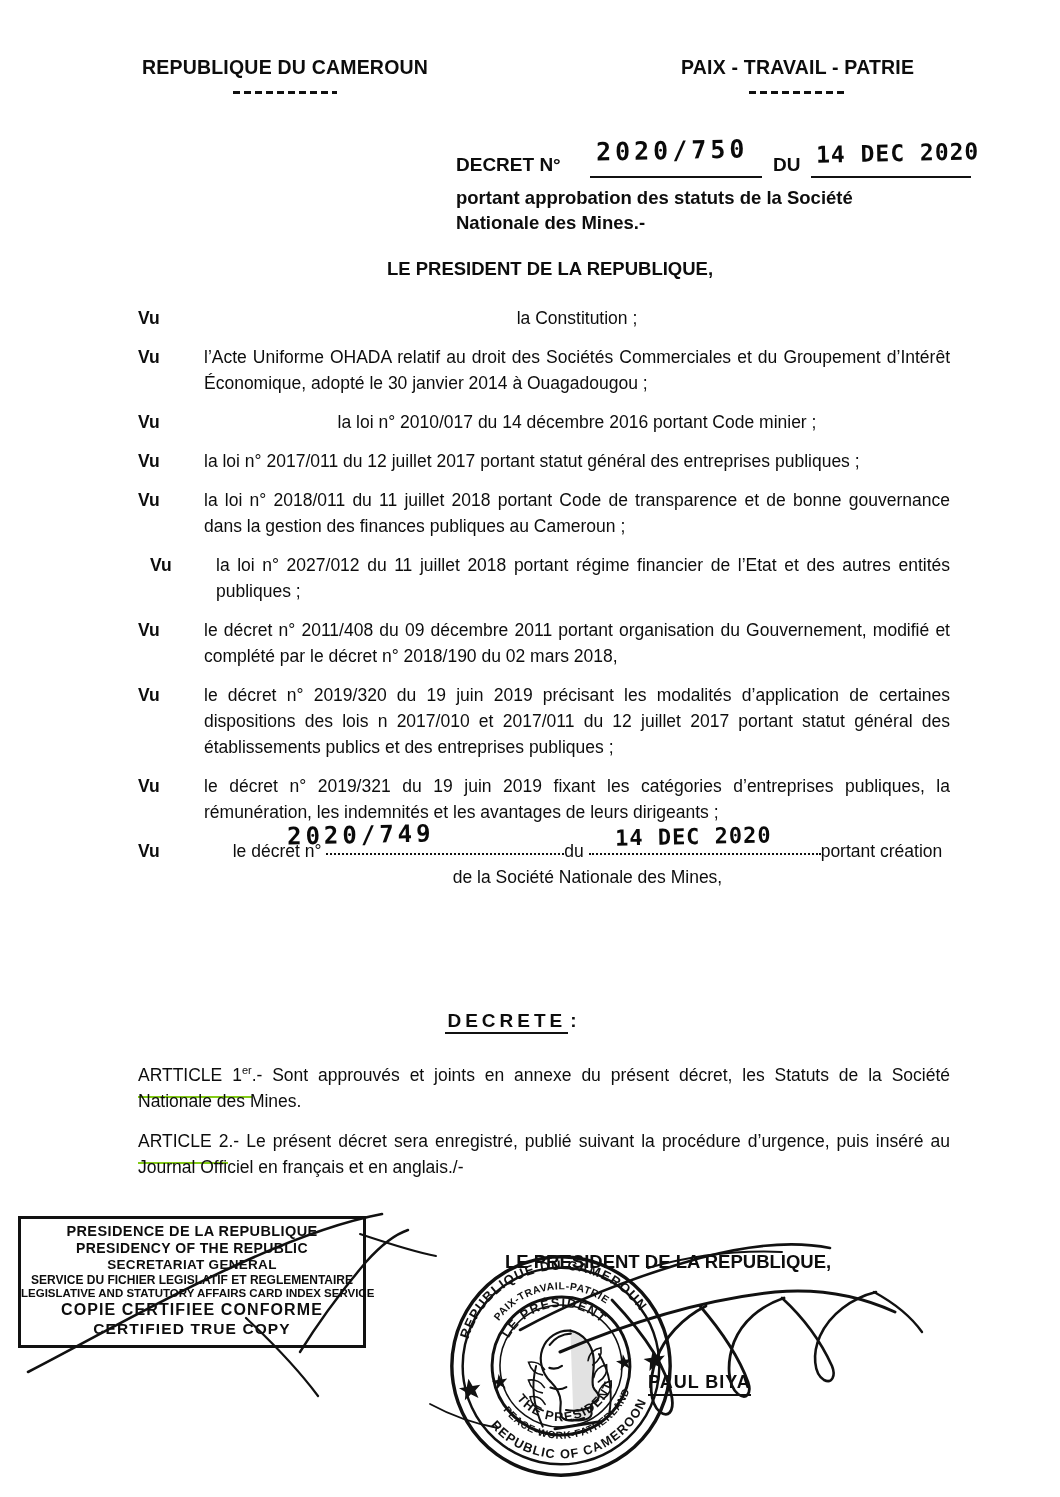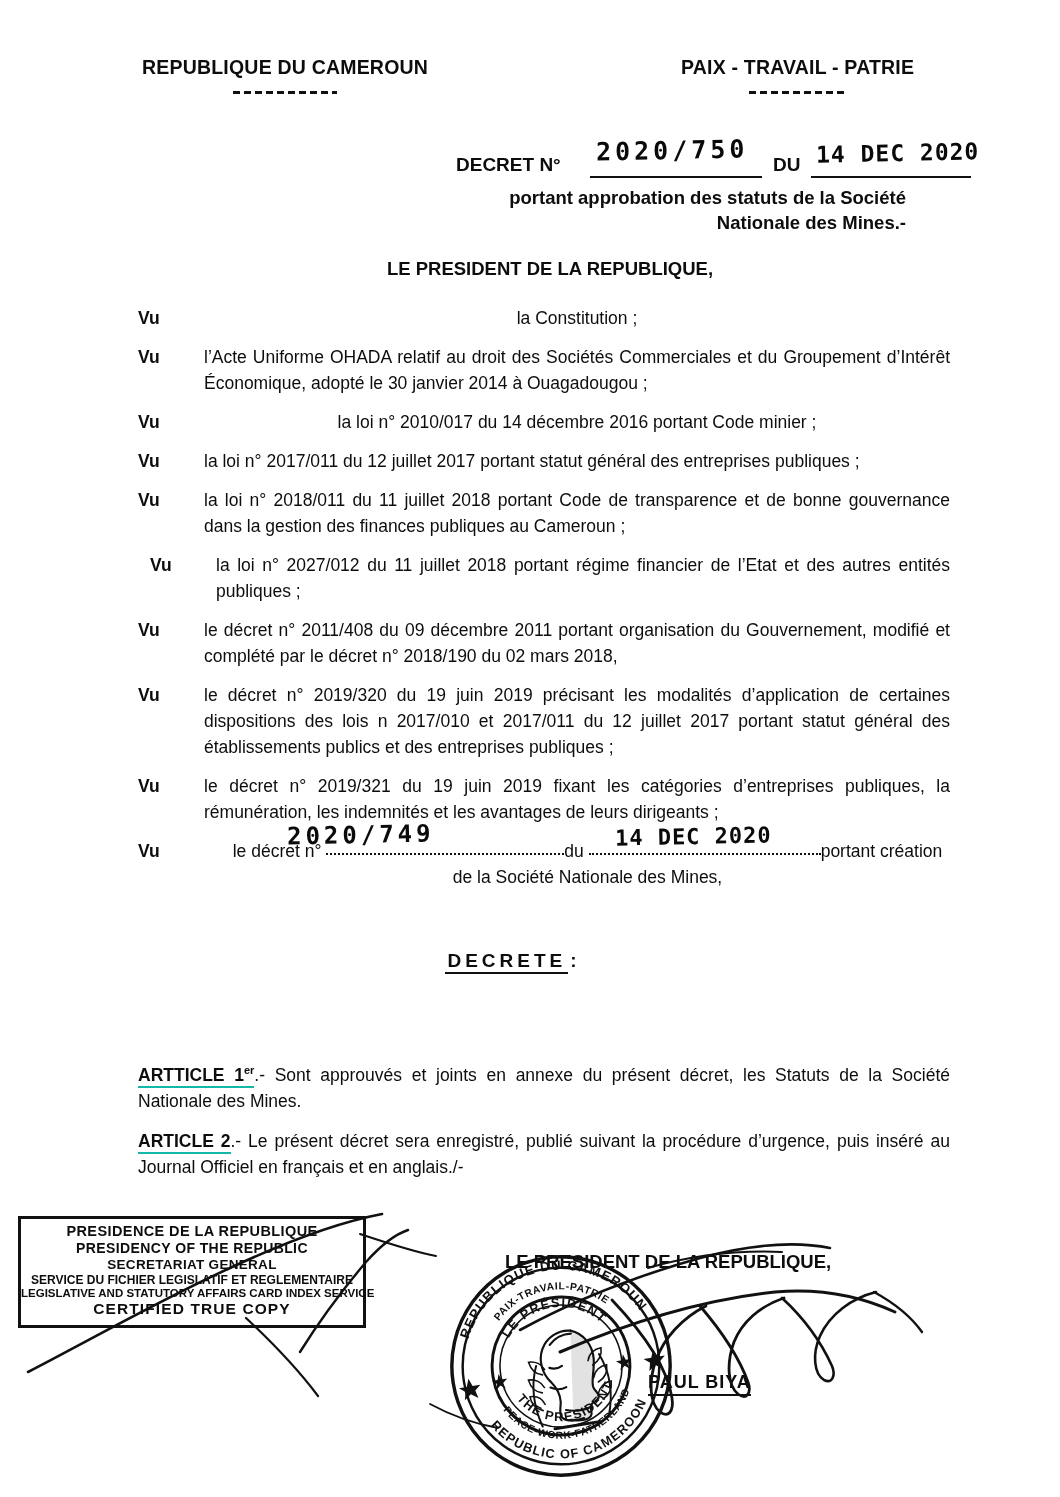--- a/index.html
+++ b/index.html
@@ -21,21 +21,21 @@
     background:repeating-linear-gradient(to right,#111 0 7px,transparent 7px 11px);}
   .dashline.short{width:98px;}
 
   
   .decblock{position:absolute;left:456px;top:152px;width:520px;}
   .decline1{font-size:19px;font-weight:bold;white-space:nowrap;position:relative;height:28px;text-decoration:underline;}
   .decline1 .lbl{position:absolute;left:0;top:2px;}
   .decline1 .slot1{position:absolute;left:134px;top:2px;width:172px;border-bottom:2px solid #111;height:22px;}
   .decline1 .du{position:absolute;left:317px;top:2px;}
   .decline1 .slot2{position:absolute;left:355px;top:2px;width:160px;border-bottom:2px solid #111;height:22px;}
-  .dectext{font-size:18.5px;font-weight:bold;line-height:25px;margin-top:5px;max-width:450px;text-align:right;}
+  .dectext{font-size:18.5px;font-weight:bold;line-height:25px;margin-top:5px;max-width:450px;}
 
   
   .stamp{
     font-family:"DejaVu Sans Mono","Liberation Mono",monospace;
     font-weight:bold;letter-spacing:3px;color:#0a0a0a;
     transform:rotate(-1.2deg);display:inline-block;
   }
   .num-dec{position:absolute;left:140px;top:-16px;font-size:25px;letter-spacing:4px;}
   .num-date{position:absolute;left:360px;top:-12px;font-size:23px;letter-spacing:1px;}
 
@@ -56,44 +56,44 @@
   .vu-dots{position:relative;}
   .vu-dots .t{position:relative;margin-left:21px;}
   .leader{display:inline-block;border-bottom:2.5px dotted #111;vertical-align:2px;}
   .l1{width:238px;}
   .l2{width:232px;}
   .ovl{position:absolute;pointer-events:none;}
   .ovl.n1{left:62px;top:-16px;font-size:24px;letter-spacing:4px;}
   .ovl.n2{left:390px;top:-14px;font-size:22px;letter-spacing:1px;}
 
   
-  .decrete{position:absolute;top:950px;left:0;width:1024px;text-align:center;}
+  .decrete{position:absolute;top:1010px;left:0;width:1024px;text-align:center;}
   .decrete span{font-size:19px;font-weight:bold;letter-spacing:4px;
     border-bottom:2px solid #111;padding:0 2px 1px 2px;}
   .decrete .colon{border:0;letter-spacing:0;}
 
   
   .art{position:absolute;left:138px;width:812px;font-size:17.5px;line-height:26px;text-align:justify;}
   .art1{top:1057px;}
   .art2{top:1128px;}
-  .art u{text-decoration:none;border-bottom:2px solid #14b8a6;font-weight:bold;padding-bottom:1px;}
+  .art u{text-decoration:none;border-bottom:2px solid #84cc16;font-weight:normal;padding-bottom:11px;}
   .art sup{font-size:11px;vertical-align:super;}
 
   
   .yaounde{position:absolute;left:646px;top:1196px;font-size:18px;}
   .yaounde .ds{font-family:"DejaVu Sans Mono","Liberation Mono",monospace;
     font-weight:bold;font-size:23px;letter-spacing:1px;margin-left:14px;
     display:inline-block;transform:rotate(-1deg);}
   .siglabel{position:absolute;left:505px;top:1251px;font-size:18.5px;font-weight:bold;white-space:nowrap;}
   .signame{position:absolute;left:648px;top:1372px;font-size:18px;font-weight:bold;
     letter-spacing:1px;border-bottom:2px solid #111;padding-bottom:1px;}
 
   
   .certstamp{
-    position:absolute;left:18px;top:1216px;width:348px;height:112px;
+    position:absolute;left:18px;top:1216px;width:348px;height:132px;
     border:3px solid #111;box-sizing:border-box;text-align:center;
     padding-top:4px;background:#fff;
   }
   .certstamp div{font-weight:bold;white-space:nowrap;line-height:1.18;}
   .cs1{font-size:14.5px;letter-spacing:.4px;}
   .cs2{font-size:14px;letter-spacing:.4px;}
   .cs3{font-size:13.5px;letter-spacing:.3px;}
   .cs4{font-size:12px;letter-spacing:0;}
   .cs5{font-size:11.5px;letter-spacing:0;}
   .cs6{font-size:16px;letter-spacing:1.1px;margin-top:1px;}
@@ -204,20 +204,21 @@
 
   <div class="siglabel">LE PRESIDENT DE LA REPUBLIQUE,</div>
   <div class="signame">PAUL BIYA</div>
 
   <div class="certstamp">
     <div class="cs1">PRESIDENCE DE LA REPUBLIQUE</div>
     <div class="cs2">PRESIDENCY OF THE REPUBLIC</div>
     <div class="cs3">SECRETARIAT GENERAL</div>
     <div class="cs4">SERVICE DU FICHIER LEGISLATIF ET REGLEMENTAIRE</div>
     <div class="cs5">LEGISLATIVE AND STATUTORY AFFAIRS CARD INDEX SERVICE</div>
+    <div class="cs6">COPIE CERTIFIEE CONFORME</div>
     <div class="cs7">CERTIFIED TRUE COPY</div>
   </div>
 
   <div class="seal">
     <svg viewBox="0 0 240 240" xmlns="http://www.w3.org/2000/svg">
       <defs>
         <path id="arcOutTop" d="M 22,120 A 98,98 0 0 1 218,120"></path>
         <path id="arcOutBot" d="M 26,120 A 94,94 0 0 0 214,120"></path>
         <path id="arcMidTop" d="M 42,120 A 78,78 0 0 1 198,120"></path>
         <path id="arcMidBot" d="M 46,120 A 74,74 0 0 0 194,120"></path>

